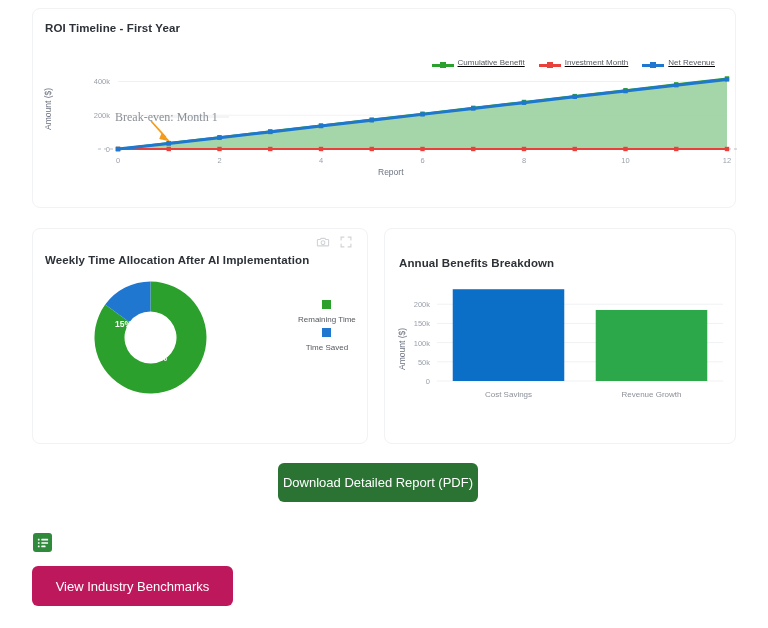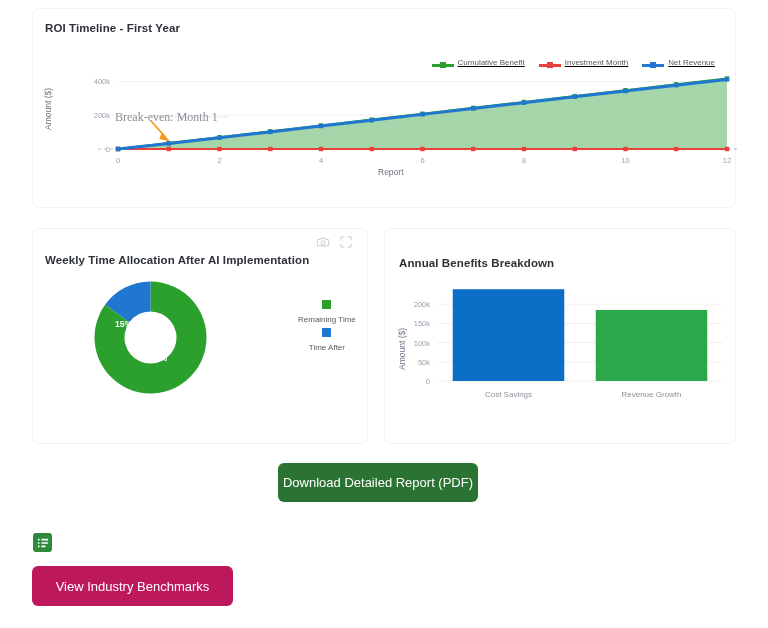--- a/index.html
+++ b/index.html
@@ -250,21 +250,21 @@
   <div class="donut-label" id="donut-15">15%</div>
   <div class="donut-label" id="donut-85">85%</div>
 
   <div id="donut-legend">
     <div class="dlg-item">
       <span class="dlg-sw" style="background:#2ca02c"></span>
       <span class="dlg-text">Remaining Time</span>
     </div>
     <div class="dlg-item">
       <span class="dlg-sw" style="background:#1f77d0"></span>
-      <span class="dlg-text">Time After</span>
+      <span class="dlg-text">Time Saved</span>
     </div>
   </div>
 
   <div class="card" id="card-bars">
     <div class="card-title" id="title-bars">Annual Benefits Breakdown</div>
 
     <svg id="bars-plot" viewBox="0 0 352 216">
         <line x1="52" y1="152" x2="338" y2="152" stroke="#f0f1f3" stroke-width="1"></line>
         <text x="45" y="155" text-anchor="end" font-size="7.5" fill="#9aa1ab" font-family="&quot;Liberation Sans&quot;, sans-serif">0</text>
         <line x1="52" y1="132.8" x2="338" y2="132.8" stroke="#f0f1f3" stroke-width="1"></line>

